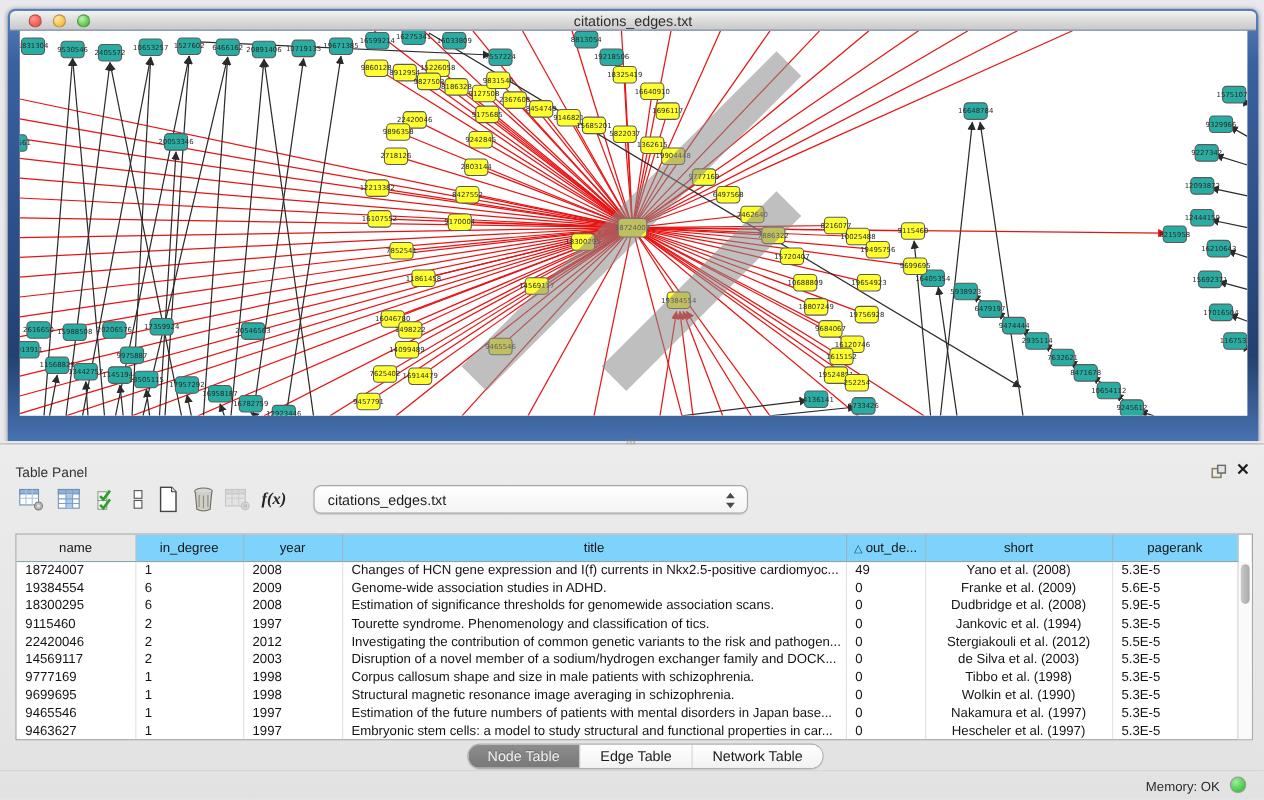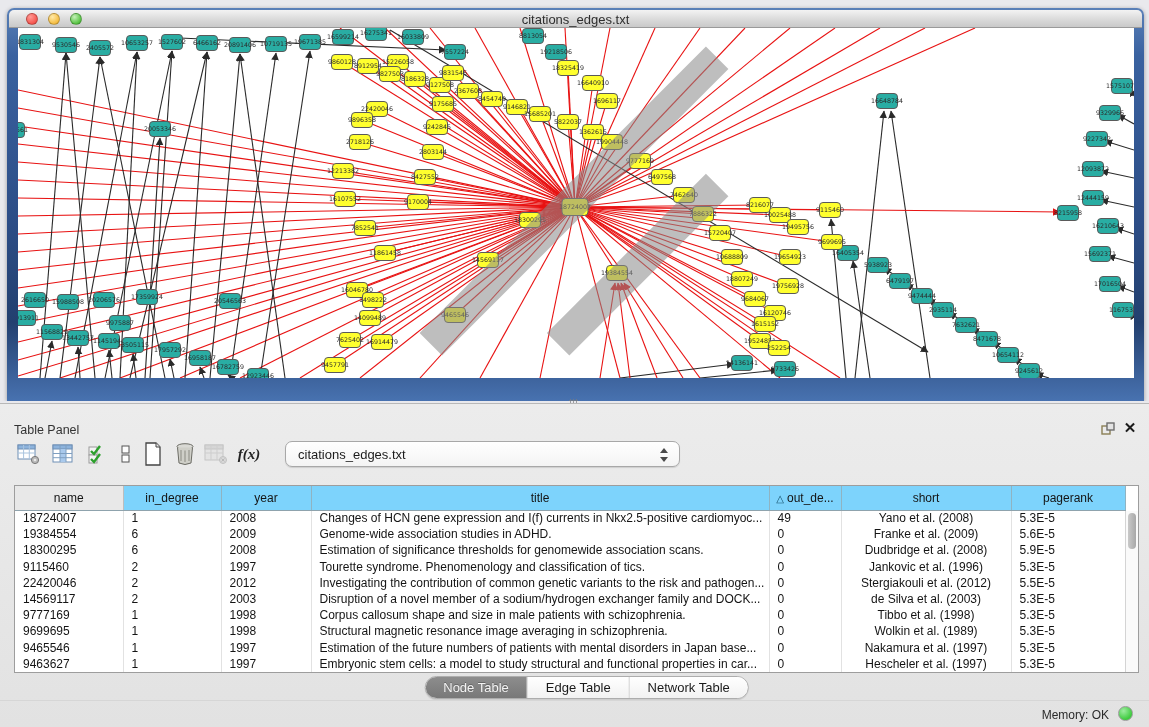--- a/index.html
+++ b/index.html
@@ -612,21 +612,21 @@
               <td class="c4">0</td>
               <td class="c5">Dudbridge et al. (2008)</td>
               <td class="c6">5.9E-5</td>
             </tr>
             <tr>
               <td class="c0">9115460</td>
               <td class="c1">2</td>
               <td class="c2">1997</td>
               <td class="c3">Tourette syndrome. Phenomenology and classification of tics.</td>
               <td class="c4">0</td>
-              <td class="c5">Jankovic et al. (1996)</td>
+              <td class="c5">Jankovic et al. (1994)</td>
               <td class="c6">5.3E-5</td>
             </tr>
             <tr>
               <td class="c0">22420046</td>
               <td class="c1">2</td>
               <td class="c2">2012</td>
               <td class="c3">Investigating the contribution of common genetic variants to the risk and pathogen...</td>
               <td class="c4">0</td>
               <td class="c5">Stergiakouli et al. (2012)</td>
               <td class="c6">5.5E-5</td>
@@ -648,21 +648,21 @@
               <td class="c4">0</td>
               <td class="c5">Tibbo et al. (1998)</td>
               <td class="c6">5.3E-5</td>
             </tr>
             <tr>
               <td class="c0">9699695</td>
               <td class="c1">1</td>
               <td class="c2">1998</td>
               <td class="c3">Structural magnetic resonance image averaging in schizophrenia.</td>
               <td class="c4">0</td>
-              <td class="c5">Wolkin et al. (1989)</td>
+              <td class="c5">Wolkin et al. (1990)</td>
               <td class="c6">5.3E-5</td>
             </tr>
             <tr>
               <td class="c0">9465546</td>
               <td class="c1">1</td>
               <td class="c2">1997</td>
               <td class="c3">Estimation of the future numbers of patients with mental disorders in Japan base...</td>
               <td class="c4">0</td>
               <td class="c5">Nakamura et al. (1997)</td>
               <td class="c6">5.3E-5</td>

